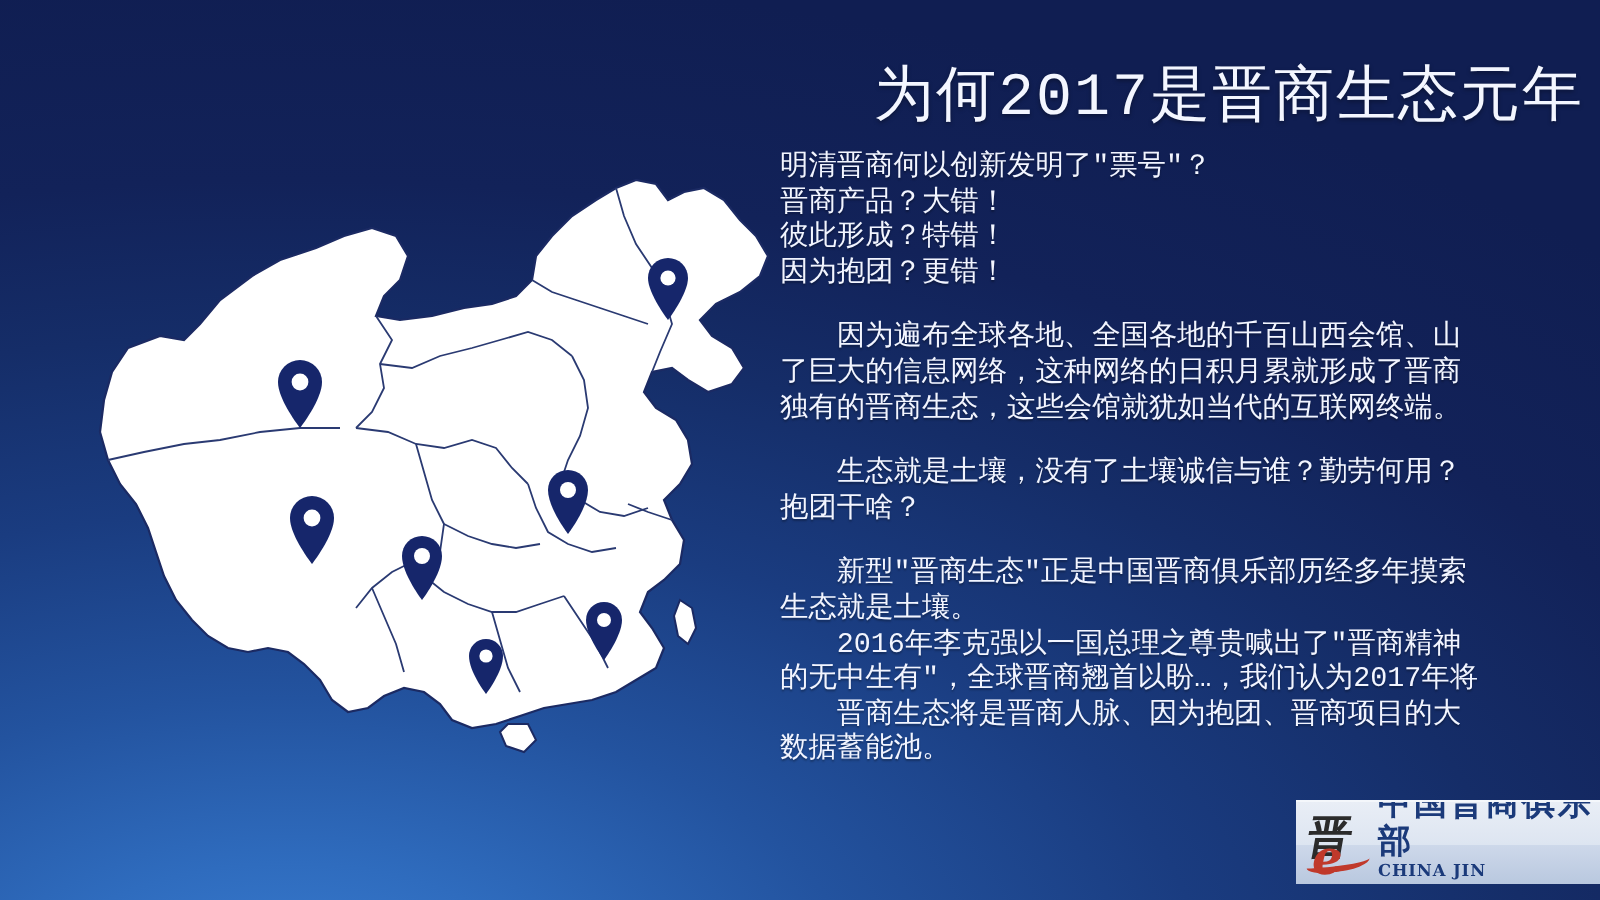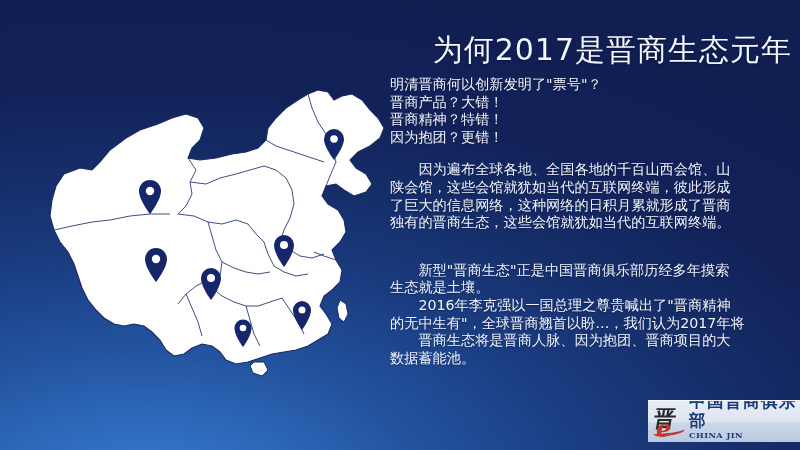--- a/index.html
+++ b/index.html
@@ -25,20 +25,21 @@
   .landmass { fill:#ffffff; stroke:#1b2a63; stroke-width:1.1; vector-effect:non-scaling-stroke; }
   .province { fill:none; stroke:#2a3a72; stroke-width:0.9; vector-effect:non-scaling-stroke; }
   .isle { fill:#ffffff; stroke:#1b2a63; stroke-width:1; vector-effect:non-scaling-stroke; }
   .pin-body { fill:#16266b; }
   .pin-hole { fill:#ffffff; }
   
   #panel {
     position:absolute; left:376px; top:14px;
     width:424px; height:436px;
     color:#ffffff;
+    font-family:Liberation Mono, monospace;
   }
   #title {
     font-size:30px;
     line-height:40px;
     letter-spacing:1px;
     text-align:right;
     padding-right:8px;
     margin-top:16px;
     white-space:nowrap;
     color:#f3f6ff;
@@ -178,35 +179,38 @@
     </svg>
   </div>
 
   <div id="panel">
 
     <div id="title">为何2017是晋商生态元年</div>
 
     <div class="block" id="p-reasons">
       <span class="ln">明清晋商何以创新发明了"票号"？</span>
       <span class="ln">晋商产品？大错！</span>
-      <span class="ln">晋商精神？特错！</span>
+      <span class="ln">彼此形成？特错！</span>
       <span class="ln">因为抱团？更错！</span>
     </div>
 
     <div class="gap-m"></div>
 
     <div class="block">
       <span class="ln">　　因为遍布全球各地、全国各地的千百山西会馆、山</span>
-      <span class="ln">陕会馆，这些会馆就犹如当代的互联网终端，彼此形成</span>
       <span class="ln">了巨大的信息网络，这种网络的日积月累就形成了晋商</span>
       <span class="ln">独有的晋商生态，这些会馆就犹如当代的互联网终端。</span>
     </div>
 
     <div class="gap-m"></div>
 
+    <div class="block">
+      <span class="ln">　　生态就是土壤，没有了土壤诚信与谁？勤劳何用？</span>
+      <span class="ln">抱团干啥？</span>
+    </div>
 
     <div class="gap-m"></div>
 
     <div class="block">
       <span class="ln">　　新型"晋商生态"正是中国晋商俱乐部历经多年摸索</span>
       <span class="ln">生态就是土壤。</span>
     </div>
 
     <div class="block">
       <span class="ln">　　2016年李克强以一国总理之尊贵喊出了"晋商精神</span>

